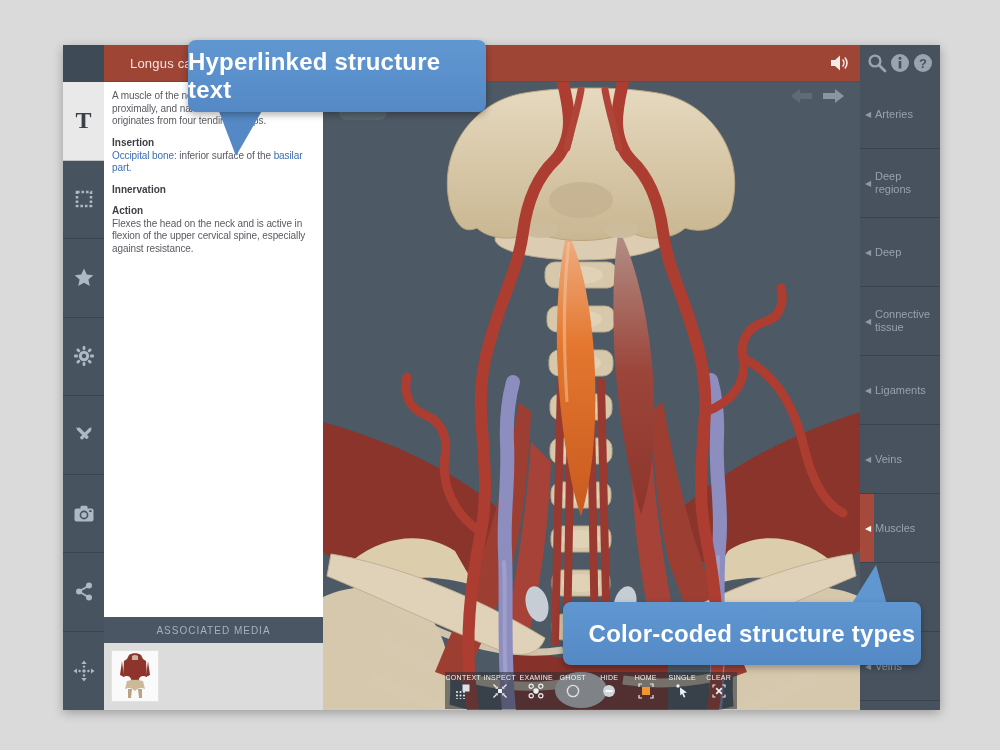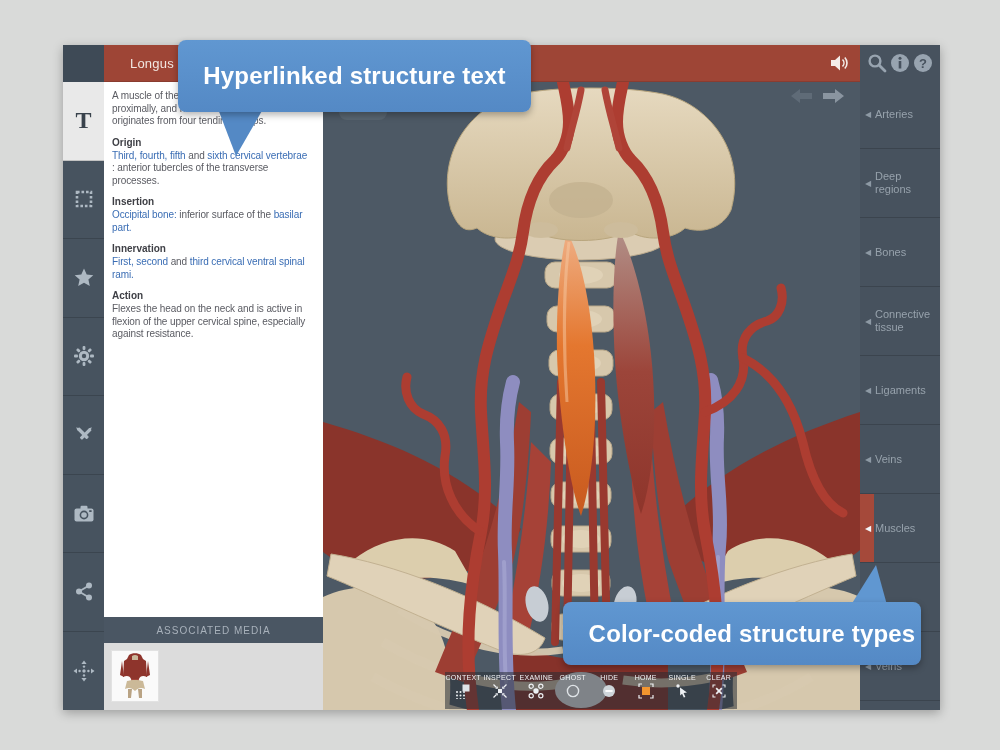--- a/index.html
+++ b/index.html
@@ -53,21 +53,21 @@
   .rs-row { position:relative; height:69px; display:flex; align-items:center; border-bottom:1px solid rgba(0,0,0,.16); }
   .rs-row .tri { color:#8d99a4; font-size:8px; margin-left:5px; width:10px; }
   .rs-row .rs-label { color:#97a2ac; font-size:11px; line-height:13px; width:58px; }
   .rs-row.active .bar { position:absolute; left:0; top:0; width:14px; height:100%; background:#a5493a; }
   .rs-row.active .tri { color:#f4f6f8; position:relative; }
   .rs-row.spacer { border-bottom:1px solid rgba(0,0,0,.16); }
 
   
   .callout { position:absolute; background:linear-gradient(#6097d1,#5489c5); border-radius:8px; box-shadow:0 3px 7px rgba(0,0,0,.3); color:#ffffff; font-size:24px; font-weight:bold; display:flex; align-items:center; justify-content:center; z-index:50; letter-spacing:.2px; }
   .callout-tail { position:absolute; z-index:49; }
-  #callout1 { left:178px; top:40px; width:353px; height:72px; }
+  #callout1 { left:188px; top:40px; width:298px; height:72px; }
   #callout2 { left:563px; top:602px; width:358px; height:63px;padding-left:20px; }
 </style>
 </head>
 <body>
 
 <div class="window">
 
   <div class="corner"></div>
 
   <div class="titlebar">
@@ -153,30 +153,25 @@
         <polygon points="0.5,11 4,8.4 4,13.6"></polygon>
           <polygon points="21.5,11 18,13.6 18,8.4"></polygon>
       </svg>
     </div>
   </div>
 
   <div class="content-panel">
     <p class="desc">A muscle of the neck. It is broad and thick proximally, and narrow distally. The muscle originates from four tendinous slips.</p>
     <div>
         <div class="sec">
-          <h4>Origin</h4>
-          <p><span class="lnk">Third, fourth, fifth</span><span> and </span><span class="lnk">sixth cervical vertebrae</span><br><span>: anterior tubercles of the transverse processes.</span></p>
-        </div>
-        <div class="sec">
           <h4>Insertion</h4>
           <p><span class="lnk">Occipital bone:</span><span> inferior surface of the </span><span class="lnk">basilar part.</span></p>
         </div>
         <div class="sec">
           <h4>Innervation</h4>
-          <p><span class="lnk">First, second</span><span> and </span><span class="lnk">third cervical ventral spinal rami.</span></p>
         </div>
         <div class="sec">
           <h4>Action</h4>
           <p><span>Flexes the head on the neck and is active in flexion of the upper cervical spine, especially against resistance.</span></p>
         </div>
       </div>
   </div>
 
   <div class="assoc-bar">
     <span>ASSOCIATED MEDIA</span>
@@ -443,21 +438,21 @@
       <div class="rs-row">
           <span class="tri">◀</span>
           <span class="rs-label">Arteries</span>
         </div>
       <div class="rs-row">
           <span class="tri">◀</span>
           <span class="rs-label">Deep regions</span>
         </div>
       <div class="rs-row">
           <span class="tri">◀</span>
-          <span class="rs-label">Bones</span>
+          <span class="rs-label">Deep</span>
         </div>
       <div class="rs-row">
           <span class="tri">◀</span>
           <span class="rs-label">Connective tissue</span>
         </div>
       <div class="rs-row">
           <span class="tri">◀</span>
           <span class="rs-label">Ligaments</span>
         </div>
       <div class="rs-row">

